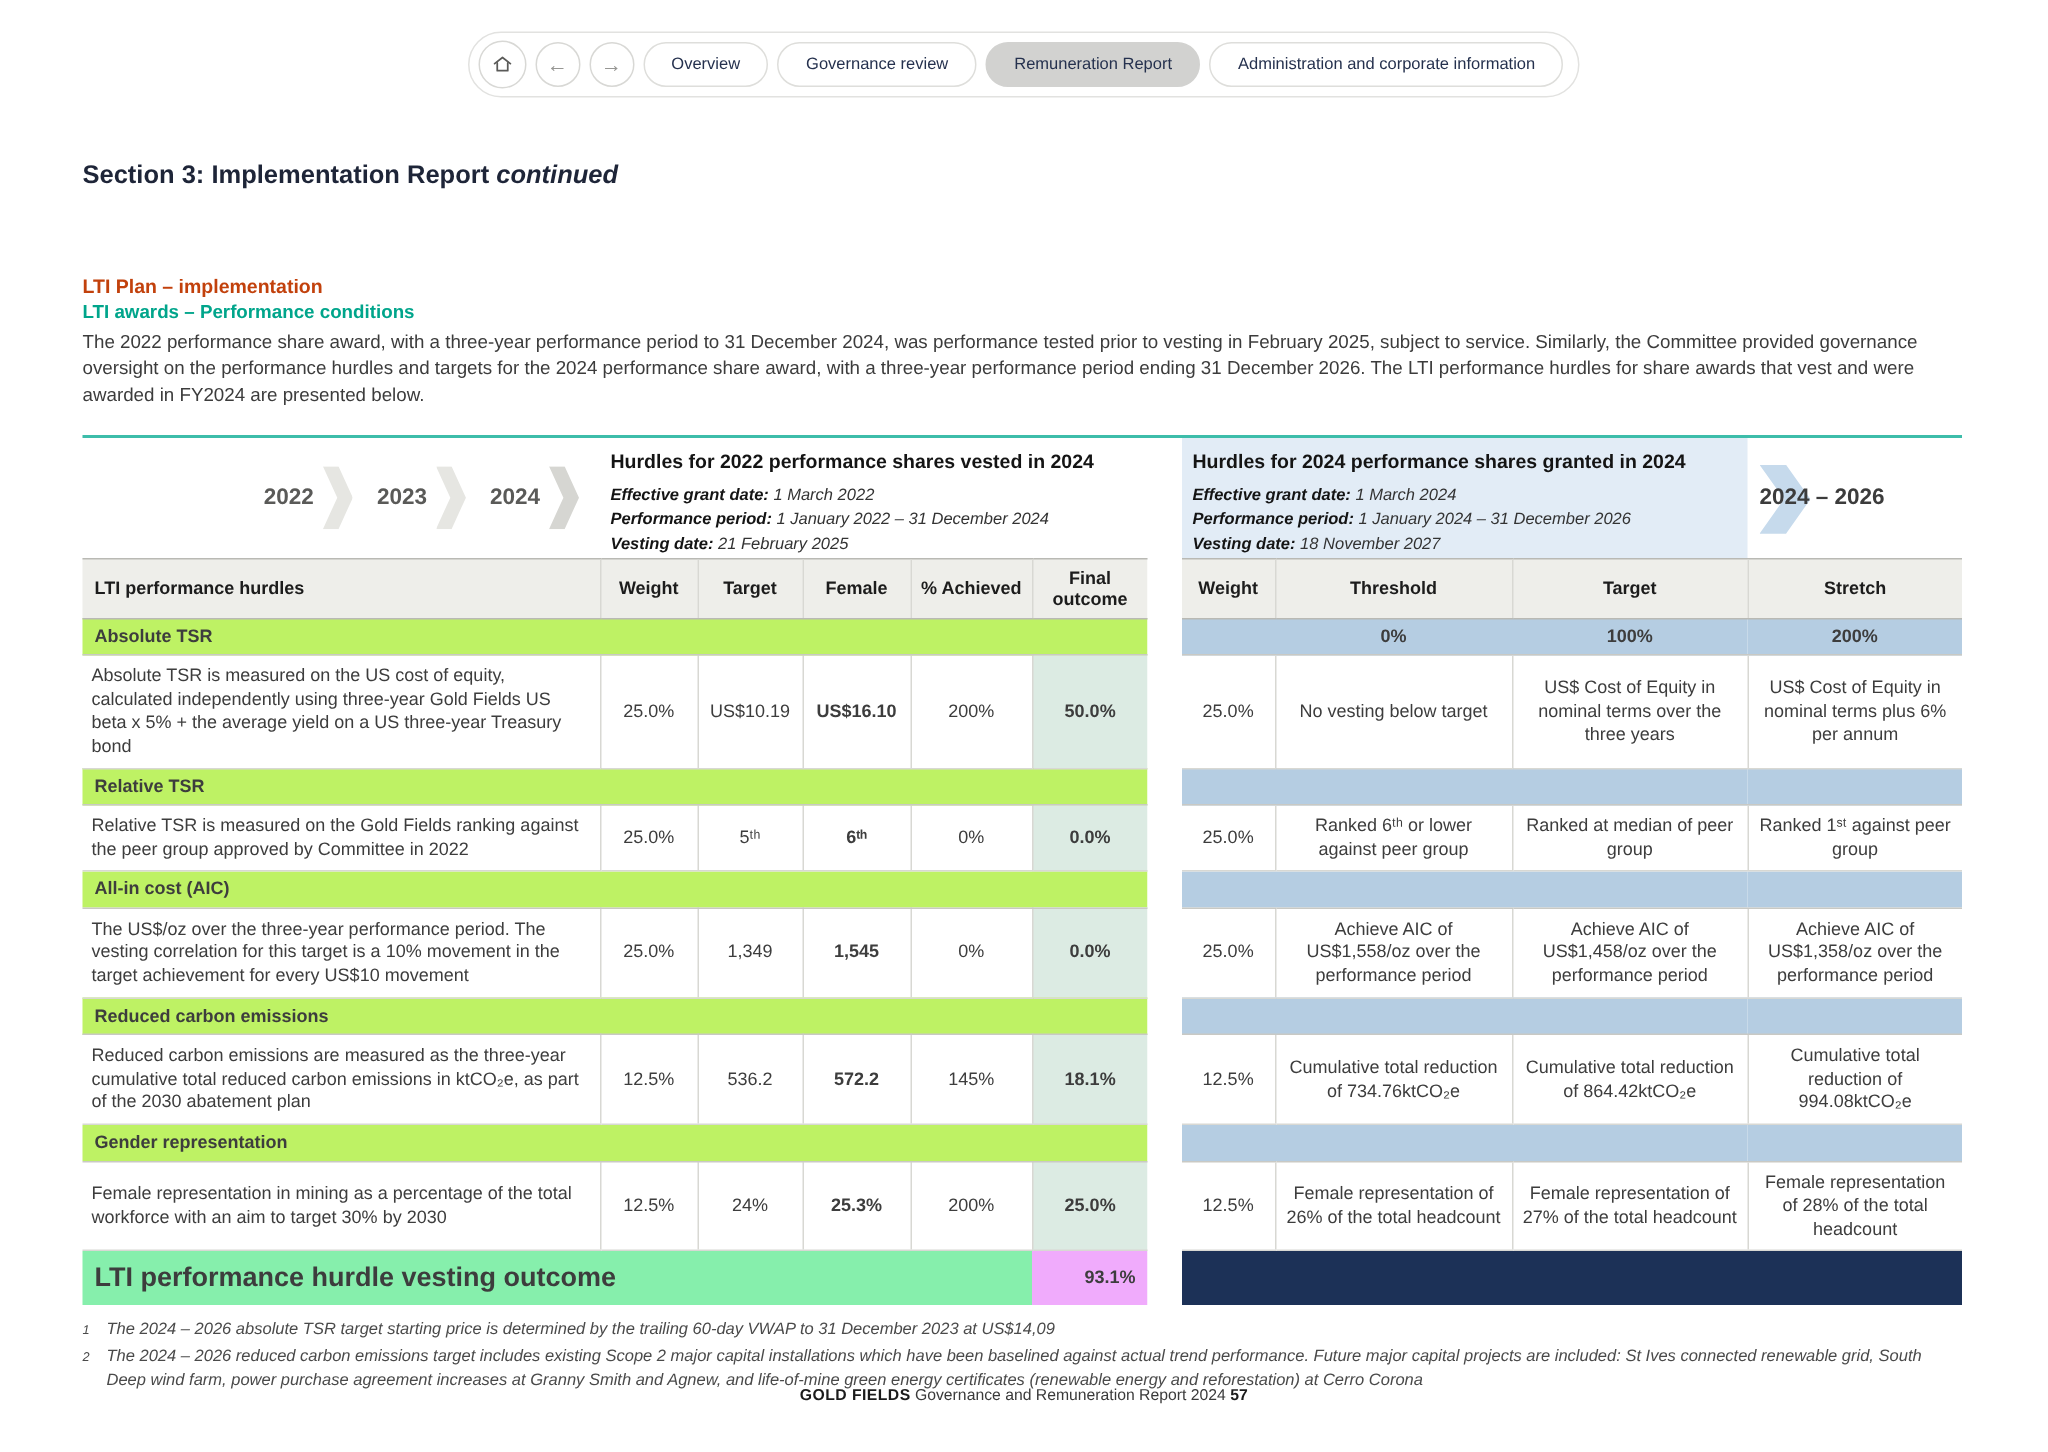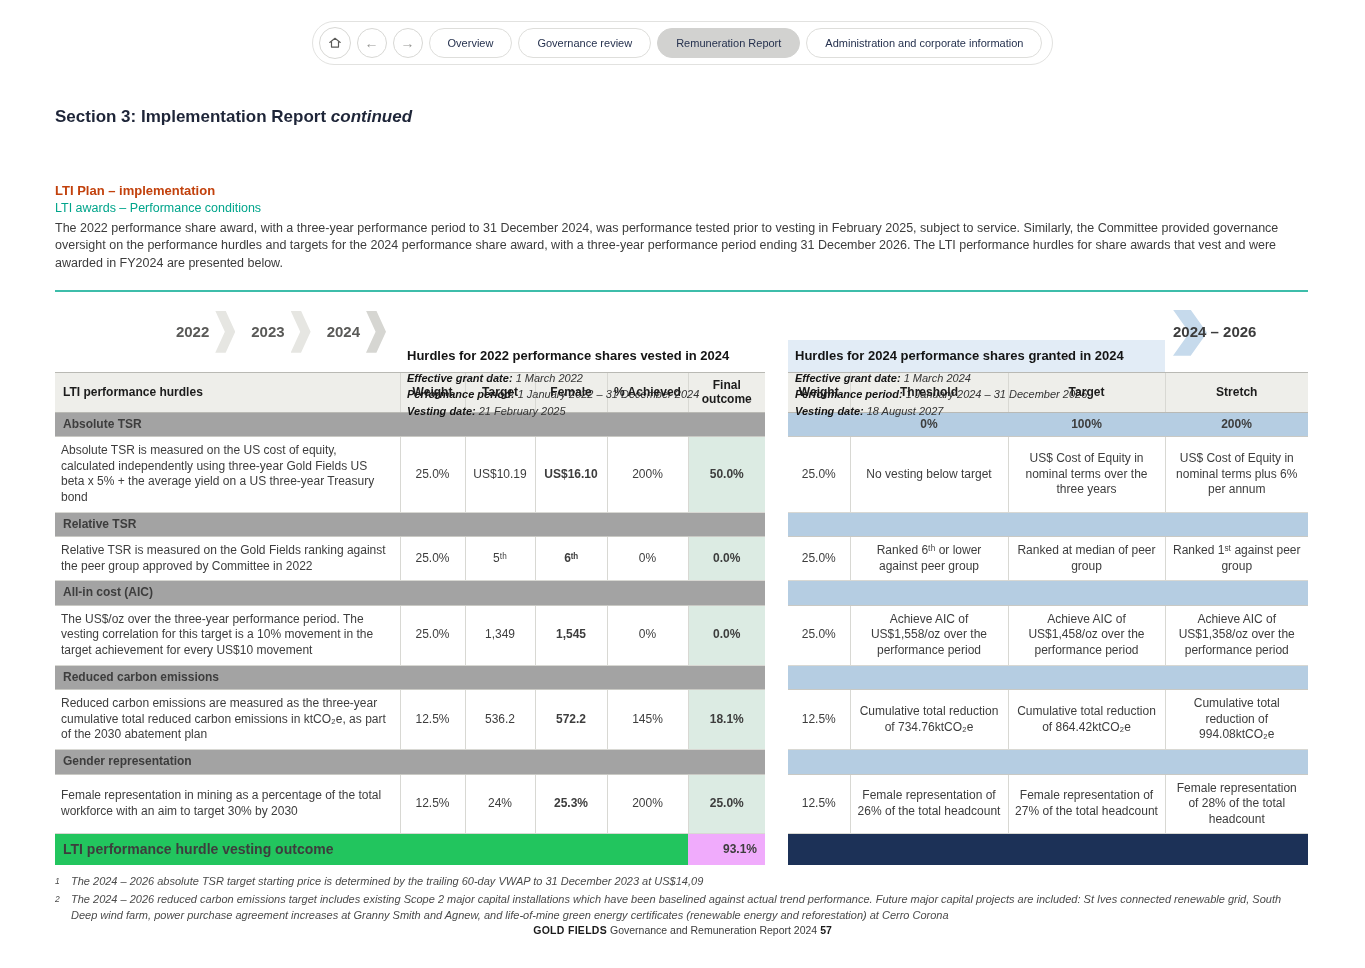--- a/index.html
+++ b/index.html
@@ -34,41 +34,41 @@
   }
   .nav-pill.active { background: #d2d2d0; border-color: #d2d2d0; }
 
   
   .content { padding: 0 40px 0 55px; }
   .section-title { margin-top: 42px; font-size: 17px; font-weight: 700; color: #1e2538; }
   .section-title em { font-style: italic; font-weight: 600; }
 
   .lti-block { margin-top: 56px; }
   .lti-heading { font-size: 13px; font-weight: 700; color: #c2410c; }
-  .lti-subheading { font-size: 12.5px; font-weight: 400; color: #00a58b; margin-top: 3px; }
+  .lti-subheading { font-size: 12.5px; font-weight: 700; color: #00a58b; margin-top: 3px; }
   .intro { font-size: 12.5px; color: #3c3c3c; line-height: 1.38; margin-top: 5px; }
 
   
   .band {
     margin-top: 18px; display: flex; width: 1253px; height: 82px;
     border-top: 2px solid #3dbdaa;
   }
   .band-years {
     width: 345px; display: flex; justify-content: flex-end;
     gap: 16px; padding-right: 14px;
   }
   .ychev { display: flex; align-items: center; gap: 6px; }
   .ylabel { font-size: 15px; font-weight: 700; color: #5a5a58; }
   .chev {
     display: inline-block; width: 20px; height: 42px;
     clip-path: polygon(0 0, 52% 0, 100% 50%, 52% 100%, 0 100%, 48% 50%);
   }
   .c1, .c2 { background: #e6e6e2; }
   .c3 { background: #d6d6d2; }
-  .bgroup { padding: 8px 8px 0 7px; margin-top: 48px; }
+  .bgroup { padding: 8px 8px 0 7px; }
   .g2022 { width: 365px; }
   .band-gap { width: 23px; }
   .g2024 { width: 377px; background: #e2ecf6; }
   .btitle { font-size: 13px; font-weight: 700; color: #141414; margin-bottom: 7px; }
   .bline { font-size: 11px; color: #333; line-height: 1.5; font-style: italic; }
   .blabel { font-weight: 700; color: #141414; }
   .band-range { width: 143px; position: relative; display: flex; align-items: center; }
   .cblue { position: absolute; left: 8px; top: 18px; width: 34px; height: 46px; background: #c6daec; }
   .range-label { position: relative; z-index: 1; font-size: 15px; font-weight: 700; color: #3c3c3c; margin-left: 8px; }
 
@@ -89,25 +89,25 @@
     padding: 6px 6px; vertical-align: middle; color: #3d3d3d;
     border-bottom: 1px solid #d8d8d3; line-height: 1.3;
   }
   td.desc { text-align: left; padding: 7px 12px 7px 8px; }
   td.num { text-align: center; }
   td.bold { font-weight: 700; color: #1c1c1c; }
   td.final { background: #dcebe3; font-weight: 700; color: #1c1c1c; }
   td.rcell { text-align: center; padding: 6px 8px; }
 
   tr.sec td { padding: 4px 8px; border-bottom: 1px solid #c9c9c4; }
-  td.sec-left { background: #a3a3a3; font-weight: 700; color: #1b1b1b; font-size: 12px; }
+  td.sec-left { background: #bef264; font-weight: 700; color: #1b1b1b; font-size: 12px; }
   td.sec-right { background: #b5cde2; text-align: center; font-weight: 700; color: #1e3a63; font-size: 12px; }
 
   tr.outcome td { border: none; padding: 6px 8px; }
-  td.out-left { background: #22c55e; font-weight: 700; font-size: 14px; color: #0f2a43; }
+  td.out-left { background: #86efac; font-weight: 700; font-size: 18px; color: #0f2a43; }
   td.out-val { background: #f0abfc; font-weight: 700; text-align: right; color: #0f2a43; }
   td.out-right { background: #1c3157; }
 
   
   .footnotes { margin-top: 9px; width: 1253px; }
   .fn { display: flex; font-style: italic; color: #4a4a4a; font-size: 11px; line-height: 1.42; margin-bottom: 3px; }
   .fn-marker { width: 16px; flex: 0 0 16px; font-size: 8.5px; padding-top: 1px; }
   .fn-text { flex: 1; }
 
   
@@ -168,21 +168,21 @@
       <div class="btitle">Hurdles for 2022 performance shares vested in 2024</div>
       <div class="bline"><span class="blabel">Effective grant date:</span> <span>1 March 2022</span></div>
       <div class="bline"><span class="blabel">Performance period:</span> <span>1 January 2022 – 31 December 2024</span></div>
       <div class="bline"><span class="blabel">Vesting date:</span> <span>21 February 2025</span></div>
     </div>
     <div class="band-gap"></div>
     <div class="bgroup g2024">
       <div class="btitle">Hurdles for 2024 performance shares granted in 2024</div>
       <div class="bline"><span class="blabel">Effective grant date:</span> <span>1 March 2024</span></div>
       <div class="bline"><span class="blabel">Performance period:</span> <span>1 January 2024 – 31 December 2026</span></div>
-      <div class="bline"><span class="blabel">Vesting date:</span> <span>18 August 2027</span></div>
+      <div class="bline"><span class="blabel">Vesting date:</span> <span>18 November 2027</span></div>
     </div>
     <div class="band-range">
       <span class="chev cblue"></span>
       <span class="range-label">2024 – 2026</span>
     </div>
   </div>
 
   <table class="hurdle">
     <colgroup>
       <col style="width:345px">

